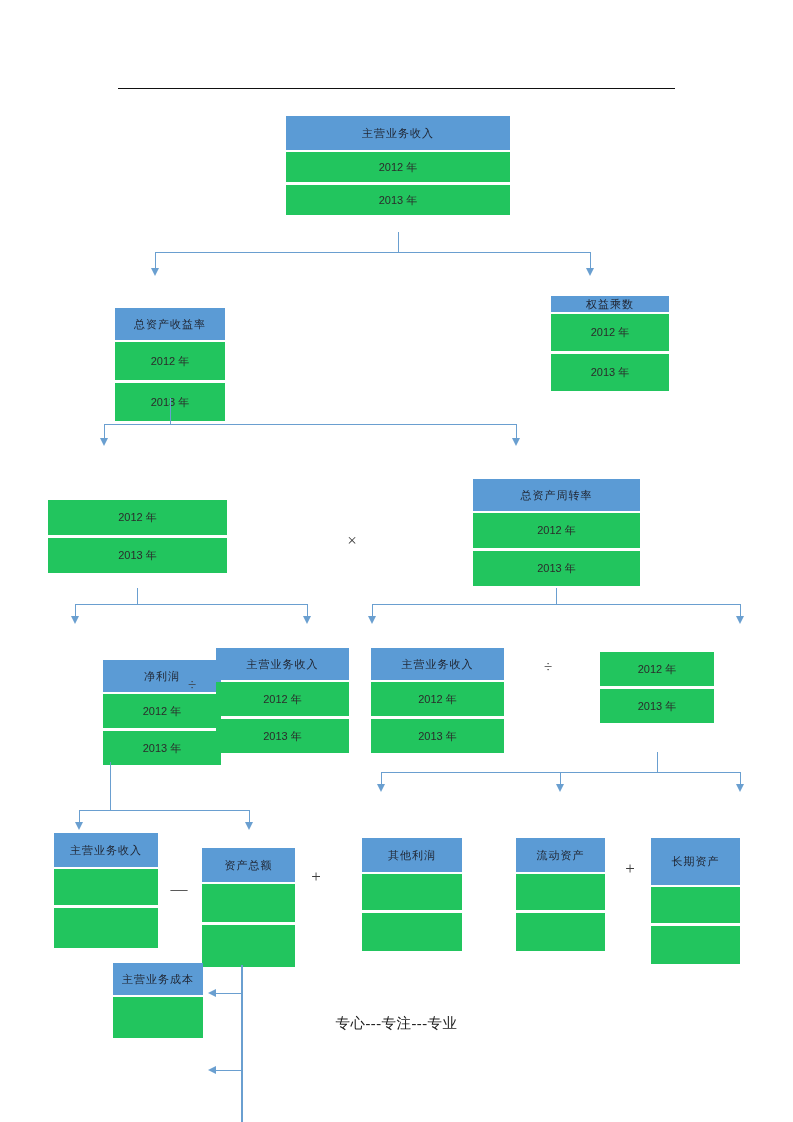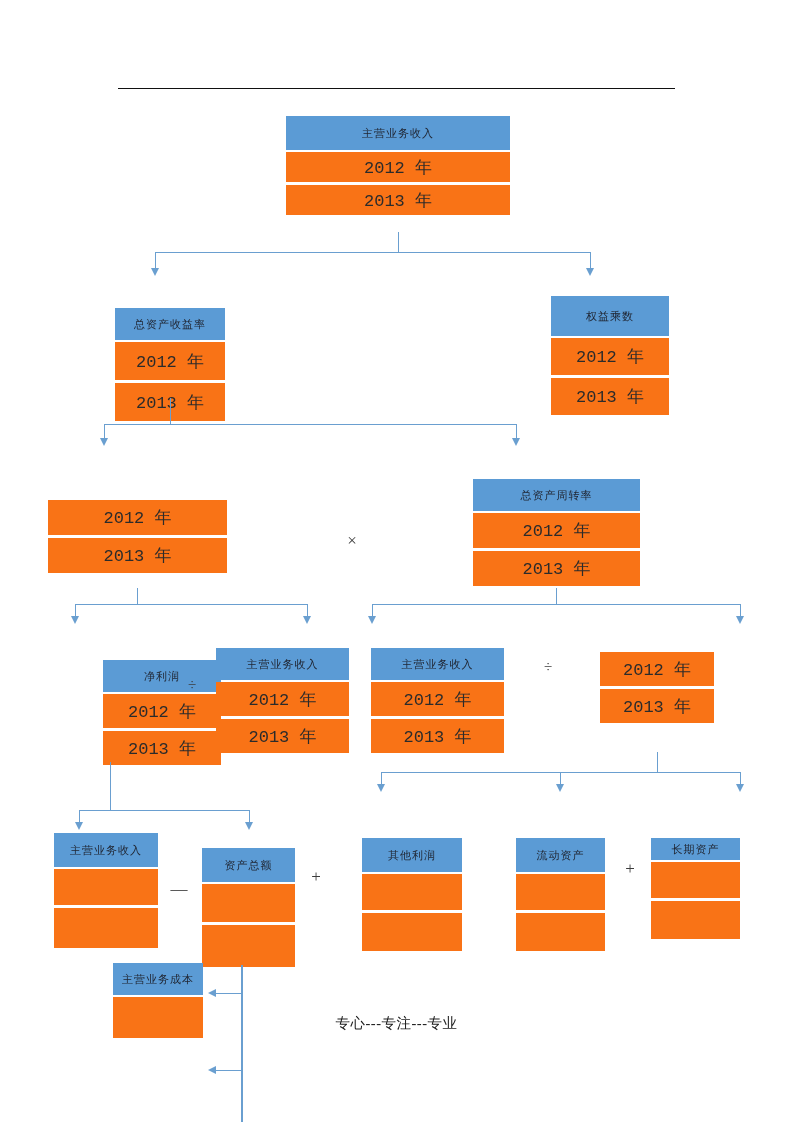--- a/index.html
+++ b/index.html
@@ -62,30 +62,30 @@
     text-align: center;
     font-size: 11px;
     letter-spacing: 1px;
     display: flex;
     align-items: center;
     justify-content: center;
     box-sizing: border-box;
     font-family: "Liberation Serif", "DejaVu Serif", serif;
   }
   .node-row {
-    background: #f97316;
+    background: #22c55e;
     color: #2b2b2b;
     text-align: center;
-    font-size: 17px;
+    font-size: 11px;
     display: flex;
     align-items: center;
     justify-content: center;
     box-sizing: border-box;
     margin-top: 2px;
-    font-family: Liberation Mono, monospace;
+    font-family: Liberation Sans, sans-serif;
   }
   .node-row.gap {
     margin-top: 3px;
   }
 
   
   .op {
     position: absolute;
     font-size: 15px;
     color: #3c3c3c;
@@ -153,21 +153,21 @@
     <div class="arrow-down" style="left:585.5px; top:268px;"></div>
   </div>
 
   <div class="node" style="left:115px; top:308px; width:110px;">
     <div class="node-head" style="height:32px;">总资产收益率</div>
     <div class="node-row" style="height:38px;">2012 年</div>
     <div class="node-row gap" style="height:38px;">2013 年</div>
   </div>
 
   <div class="node" style="left:551px; top:296px; width:118px;">
-    <div class="node-head" style="height:40px;">权益乘数</div>
+    <div class="node-head" style="height:16px;">权益乘数</div>
     <div class="node-row" style="height:37px;">2012 年</div>
     <div class="node-row gap" style="height:37px;">2013 年</div>
   </div>
 
   <div class="conn">
     <div class="vline" style="left:170px; top:398px; height:26px;"></div>
     <div class="hline" style="left:104px; top:424px; width:412px;"></div>
     <div class="vline" style="left:104px; top:424px; height:16px;"></div>
     <div class="arrow-down" style="left:99.5px; top:438px;"></div>
     <div class="vline" style="left:516px; top:424px; height:16px;"></div>
@@ -276,21 +276,21 @@
 
   <div class="node" style="left:516px; top:838px; width:89px;">
     <div class="node-head" style="height:34px;">流动资产</div>
     <div class="node-row" style="height:36px;"></div>
     <div class="node-row gap" style="height:38px;"></div>
   </div>
 
   <div class="op big" style="left:620px; top:860px; width:20px;">+</div>
 
   <div class="node" style="left:651px; top:838px; width:89px;">
-    <div class="node-head" style="height:22px;">长期资产</div>
+    <div class="node-head" style="height:47px;">长期资产</div>
     <div class="node-row" style="height:36px;"></div>
     <div class="node-row gap" style="height:38px;"></div>
   </div>
 
   <div class="node" style="left:113px; top:963px; width:90px;">
     <div class="node-head" style="height:32px;">主营业务成本</div>
     <div class="node-row" style="height:41px;"></div>
   </div>
 
   <div class="conn">

